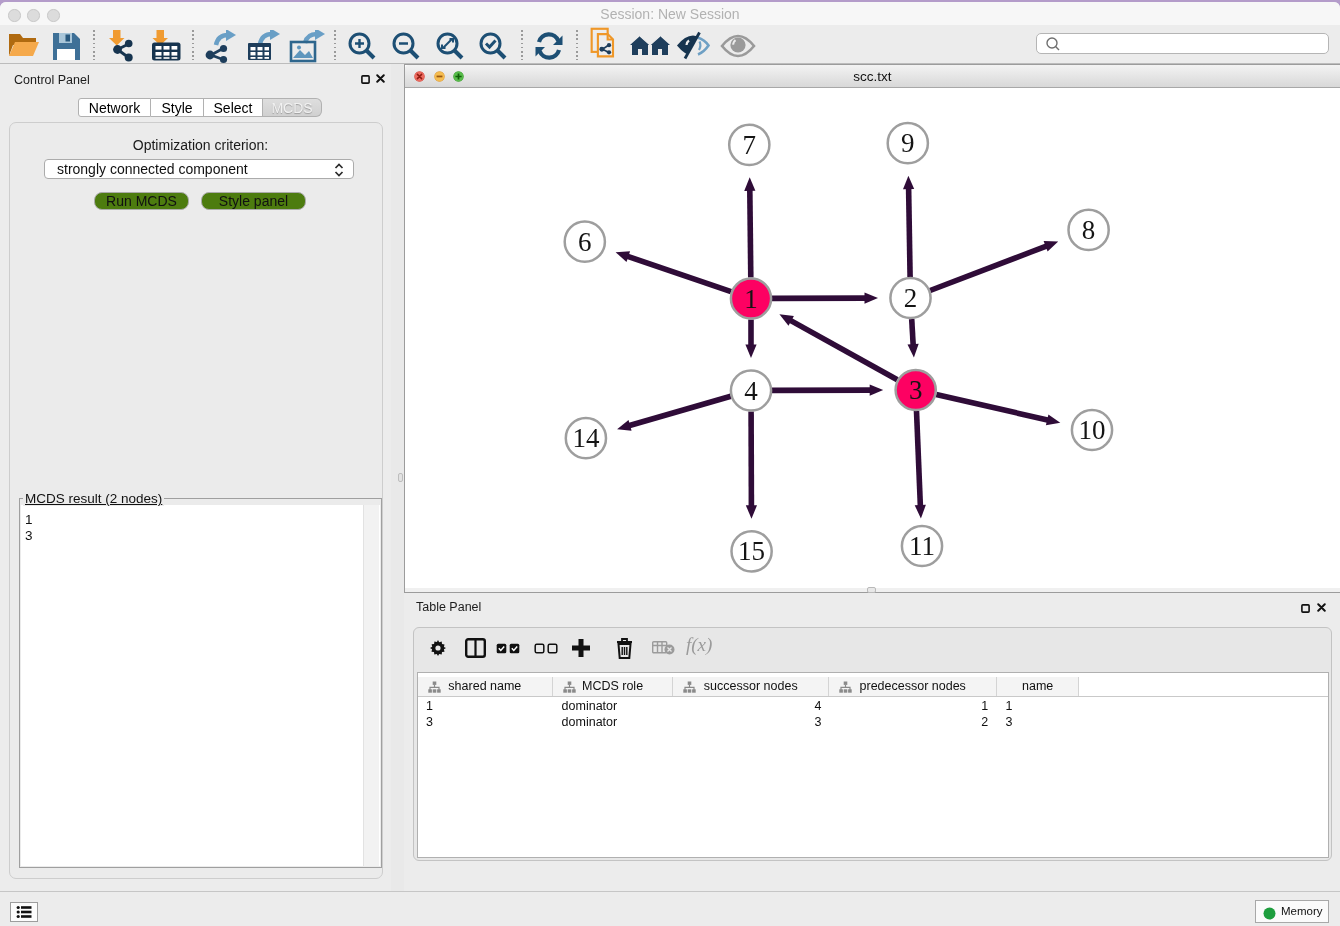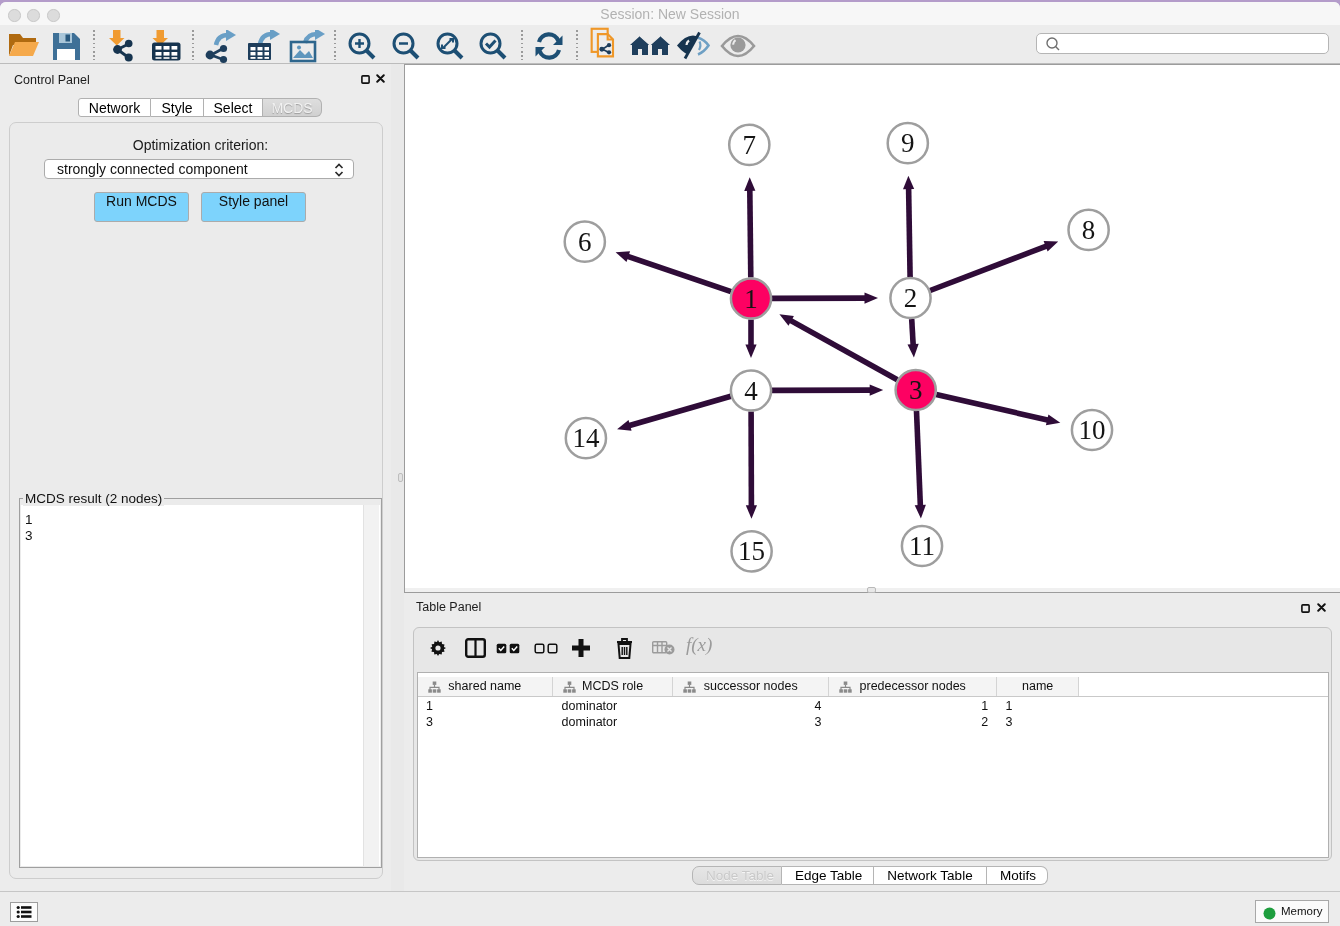--- a/index.html
+++ b/index.html
@@ -30,27 +30,27 @@
   .tab.first { border-left:1px solid #b1b1b1; border-radius:3px 0 0 3px; }
   .tab.sel { background:linear-gradient(#dedede,#d0d0d0); color:#f2f2f2;
              text-shadow:0 1px 1px #9a9a9a; border-radius:0 6px 6px 0; }
   #cp-inner { position:absolute; left:9px; top:58px; width:374px; height:757px;
               border:1px solid #cdcdcd; border-radius:7px; background:#ebebeb; }
   #optlabel { position:absolute; left:9px; top:73px; width:383px; text-align:center;
               font-size:14px; color:#1a1a1a; }
   #dropdown { position:absolute; left:44px; top:95px; width:310px; height:20px;
               background:#fff; border:1px solid #ababab; border-radius:4px;
               font-size:14px; color:#111; line-height:18px; padding-left:12px; }
-  .btn { position:absolute; top:128px; height:30px; background:#7dd3fc;
-         border:1px solid #ababab; border-radius:3px; font-size:14px; color:#111;
+  .btn { position:absolute; top:128px; height:18px; background:#4d7c0f;
+         border:1px solid #ababab; border-radius:8px; font-size:14px; color:#111;
          text-align:center; line-height:16px; }
   #fieldset { position:absolute; left:19px; top:434px; width:363px; height:370px;
               border:1px solid #9f9f9f; }
   #fieldlegend { position:absolute; left:3px; top:-8px; background:#ebebeb;
-                 padding:0 2px; font-size:13.5px; color:#111; }
+                 padding:0 2px; font-size:13.5px; color:#111;text-decoration:underline; }
   #fieldwhite { position:absolute; left:1px; top:6px; right:1px; bottom:1px; background:#fff; }
   #fieldscroll { position:absolute; right:1px; top:0px; width:16px; bottom:0;
                  background:#f2f2f2; border-left:1px solid #e2e2e2; }
   #fieldtext { position:absolute; left:4px; top:7px; font-size:13.5px; color:#111; line-height:16px; }
   
   #vhandle { position:absolute; left:398px; top:471px; width:5px; height:9px;
              background:#e2e2e2; border:1px solid #bdbdbd; border-radius:2px; }
   
   #netwin { position:absolute; left:404px; top:62px; width:936px; height:529px;
             border:1px solid #9c9c9c; border-right:none; background:#fff; }
@@ -268,20 +268,35 @@
     <div id="fieldset">
       <div id="fieldwhite">
         <div id="fieldscroll"></div>
         <div id="fieldtext">1<br>3</div>
       </div>
       <div id="fieldlegend">MCDS result (2 nodes)</div>
     </div>
   </div>
   <div id="vhandle"></div>
   <div id="netwin">
+    <div id="nw-title">
+      <svg class="nwtl" style="left:9px;" width="12" height="12" viewBox="0 0 12 12">
+        <circle cx="6" cy="6" r="5.5" fill="#ee6b60" stroke="#d5544a" stroke-width="0.8"></circle>
+        <path d="M3.7 3.7 L8.3 8.3 M8.3 3.7 L3.7 8.3" stroke="#8f1a10" stroke-width="1.6" stroke-linecap="round"></path>
+      </svg>
+      <svg class="nwtl" style="left:28.5px;" width="12" height="12" viewBox="0 0 12 12">
+        <circle cx="6" cy="6" r="5.5" fill="#f6bd50" stroke="#dfa140" stroke-width="0.8"></circle>
+        <rect x="2.8" y="5" width="6.4" height="1.9" fill="#985712"></rect>
+      </svg>
+      <svg class="nwtl" style="left:48px;" width="12" height="12" viewBox="0 0 12 12">
+        <circle cx="6" cy="6" r="5.5" fill="#58bd4b" stroke="#43a337" stroke-width="0.8"></circle>
+        <path d="M6 2.6 V9.4 M2.6 6 H9.4" stroke="#105e07" stroke-width="1.9"></path>
+      </svg>
+      <div id="nw-titletext">scc.txt</div>
+    </div>
     <div id="nw-canvas">
       <svg width="935" height="501" viewBox="0 0 935 501" style="position:absolute;left:0;top:-2px;">
         <g stroke="#2f0c38" stroke-width="5.6">
           <line x1="345.8" y1="190.5" x2="344.8" y2="102.3"></line>
           <line x1="326.1" y1="204.7" x2="221.9" y2="169.1"></line>
           <line x1="367.0" y1="211.4" x2="461.0" y2="211.1"></line>
           <line x1="346.0" y1="232.5" x2="346.0" y2="259.0"></line>
           <line x1="505.1" y1="190.0" x2="503.6" y2="100.7"></line>
           <line x1="525.1" y1="203.5" x2="642.0" y2="158.8"></line>
           <line x1="506.7" y1="232.0" x2="508.2" y2="258.6"></line>
@@ -427,26 +442,20 @@
         <div class="td" style="left:255.4px;top:25px;width:148px;text-align:right;">4</div>
         <div class="td" style="left:411.1px;top:25px;width:159px;text-align:right;">1</div>
         <div class="td" style="left:587.5px;top:25px;">1</div>
         <div class="td" style="left:8px;top:41px;">3</div>
         <div class="td" style="left:143.6px;top:41px;">dominator</div>
         <div class="td" style="left:255.4px;top:41px;width:148px;text-align:right;">3</div>
         <div class="td" style="left:411.1px;top:41px;width:159px;text-align:right;">2</div>
         <div class="td" style="left:587.5px;top:41px;">3</div>
       </div>
     </div>
-    <div class="tabs2">
-      <div class="tab2 first" style="width:90px;">Node Table</div>
-      <div class="tab2" style="width:92px;">Edge Table</div>
-      <div class="tab2" style="width:113px;">Network Table</div>
-      <div class="tab2 last" style="width:61px;">Motifs</div>
-    </div>
   </div>
   <div id="statusbar">
     <div id="listbtn">
       <svg width="26" height="18" viewBox="0 0 26 18" style="position:absolute;left:0px;top:0px;">
         <circle cx="7.2" cy="4.5" r="1.6" fill="#111"></circle>
           <rect x="10" y="3.2" width="10.5" height="2.6" fill="#111"></rect>
         <circle cx="7.2" cy="9" r="1.6" fill="#111"></circle>
           <rect x="10" y="7.7" width="10.5" height="2.6" fill="#111"></rect>
         <circle cx="7.2" cy="13.5" r="1.6" fill="#111"></circle>
           <rect x="10" y="12.2" width="10.5" height="2.6" fill="#111"></rect>

